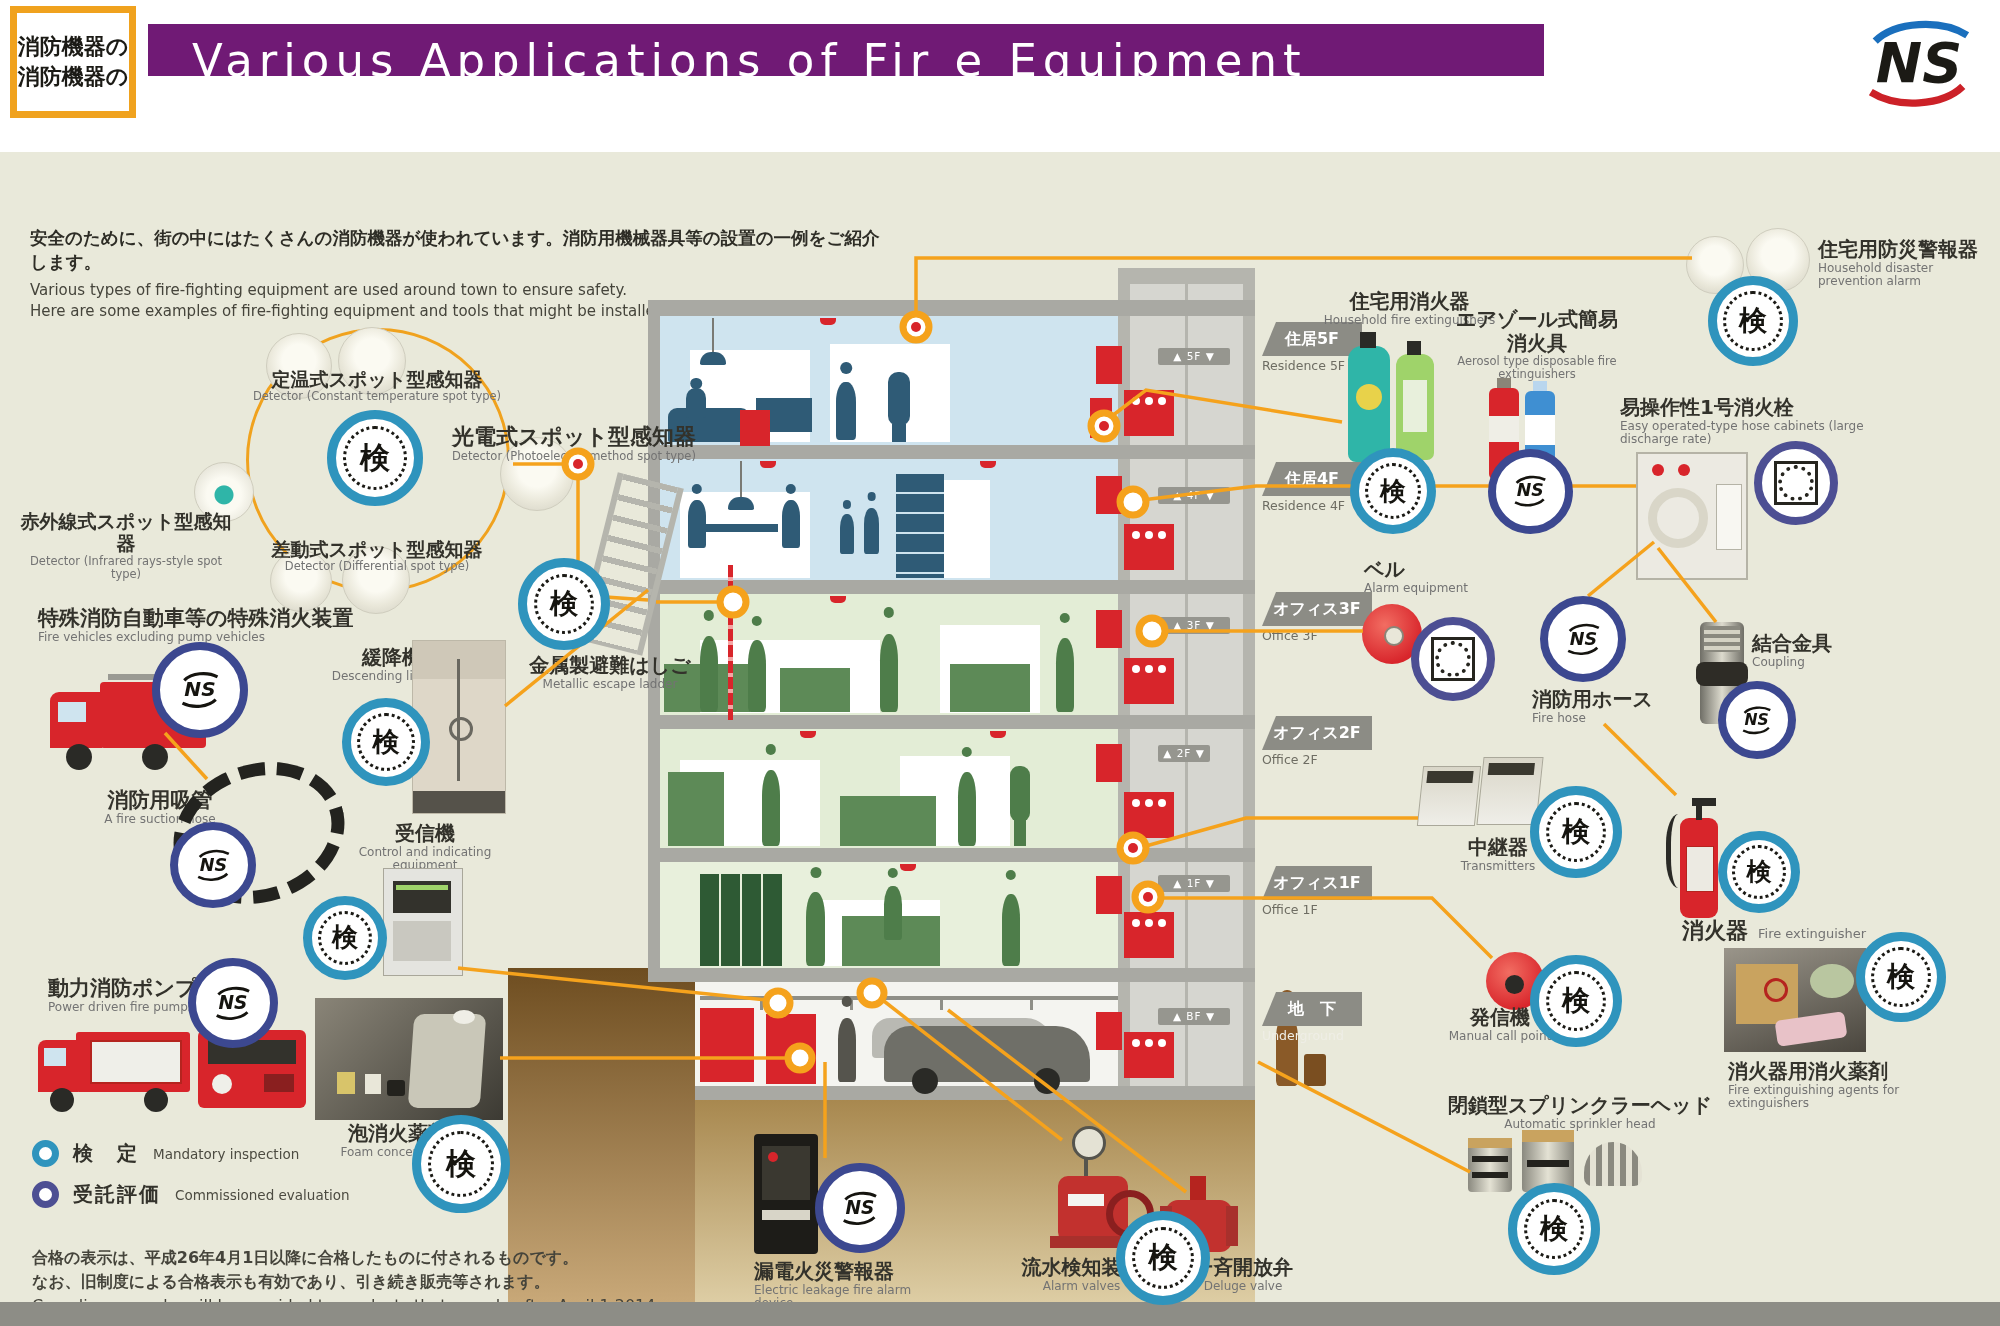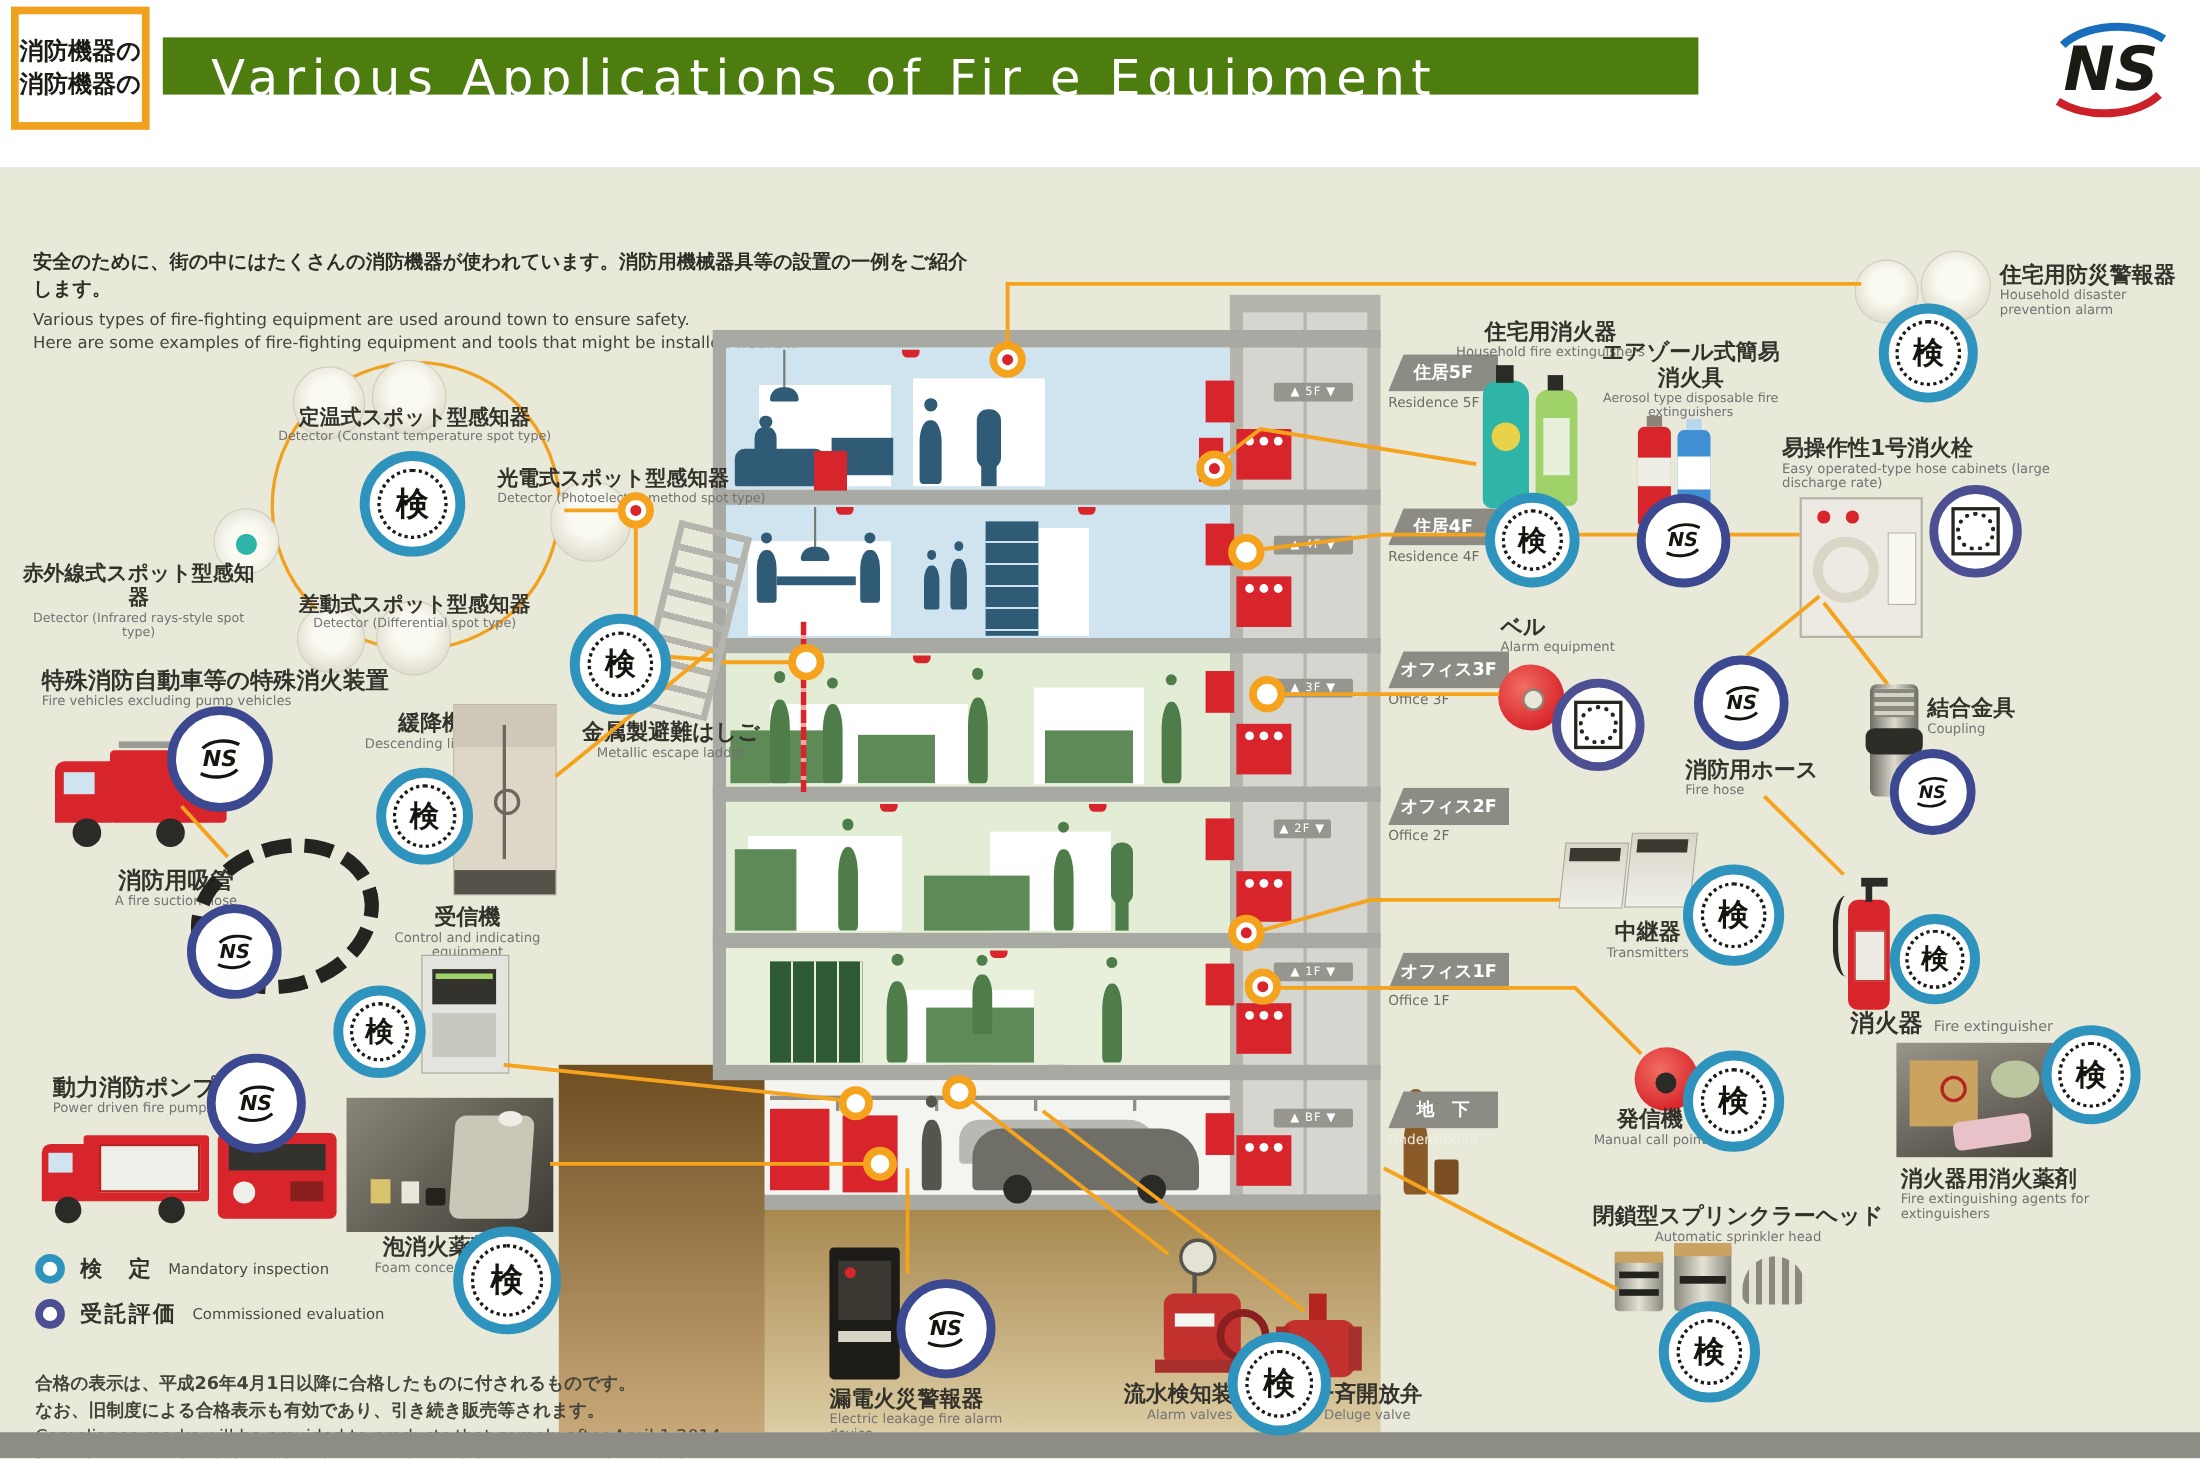--- a/index.html
+++ b/index.html
@@ -43,21 +43,21 @@
   .notes{color:#45443b;font-size:16px;line-height:1.5}
   .notes .njp{font-weight:bold}
   svg.lines{position:absolute;left:0;top:0;z-index:5;pointer-events:none}
 </style>
 </head>
 <body>
 
 <div class="stage">
 
   <div class="a bgmain" style="left:0;top:152px;width:2000px;height:1150px"></div>
-  <div class="a" style="left:148px;top:34px;width:1396px;height:52px;background:#4d7c0f">
+  <div class="a" style="left:148px;top:24px;width:1396px;height:52px;background:#701a75">
     <div style="padding-left:44px;line-height:74px;font-size:45px;color:#fff;letter-spacing:6px">Various Applications of Fir e Equipment</div>
   </div>
   <div class="a" style="left:10px;top:6px;width:126px;height:112px;background:#fff;border:7px solid #f0a21e;box-sizing:border-box;
               display:flex;flex-direction:column;align-items:center;justify-content:center">
     <div class="jp" style="font-size:22px;color:#1b1a15">消防機器の</div>
     <div class="jp" style="font-size:22px;color:#1b1a15">消防機器の</div>
   </div>
   <svg class="a" style="left:1846px;top:16px" width="146" height="94" viewBox="0 0 100 64">
     <path d="M20 17 A40 24 0 0 1 83 13" fill="none" stroke="#1a6fbd" stroke-width="5"></path>
     <path d="M80 48 A40 24 0 0 1 17 52" fill="none" stroke="#cc2128" stroke-width="5"></path>
@@ -249,21 +249,21 @@
   </div>
   <div class="a item center" style="left:248px;top:538px;width:258px">
     <div class="jp" style="font-size:19px">差動式スポット型感知器</div>
     <div class="en" style="font-size:11.5px">Detector (Differential spot type)</div>
   </div>
   <div class="a item center" style="left:16px;top:510px;width:220px">
     <div class="jp" style="font-size:19px">赤外線式スポット型感知器</div>
     <div class="en" style="font-size:11.5px">Detector (Infrared rays-style spot type)</div>
   </div>
   <div class="a item" style="left:452px;top:424px;width:330px">
-    <div class="jp" style="font-size:19px">光電式スポット型感知器</div>
+    <div class="jp" style="font-size:22px">光電式スポット型感知器</div>
     <div class="en" style="font-size:11.5px">Detector (Photoelectric method spot type)</div>
   </div>
 
   <div class="a item" style="left:38px;top:606px;width:340px">
     <div class="jp" style="font-size:21px">特殊消防自動車等の特殊消火装置</div>
     <div class="en">Fire vehicles excluding pump vehicles</div>
   </div>
   <div class="a" style="left:50px;top:672px;width:158px;height:102px">
     <div class="a" style="left:0;top:20px;width:52px;height:56px;background:#d8252b;border-radius:9px 2px 0 0"></div>
     <div class="a" style="left:8px;top:30px;width:28px;height:20px;background:#cfe4ef"></div>

